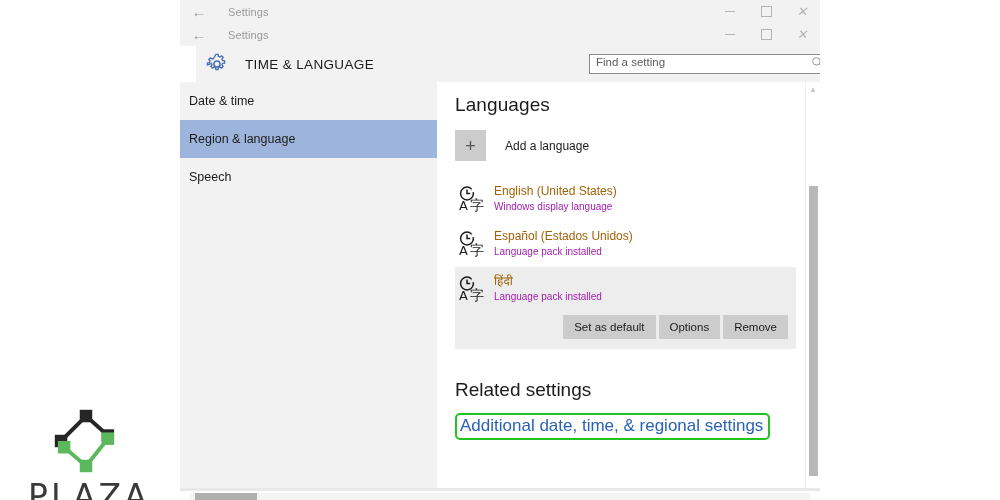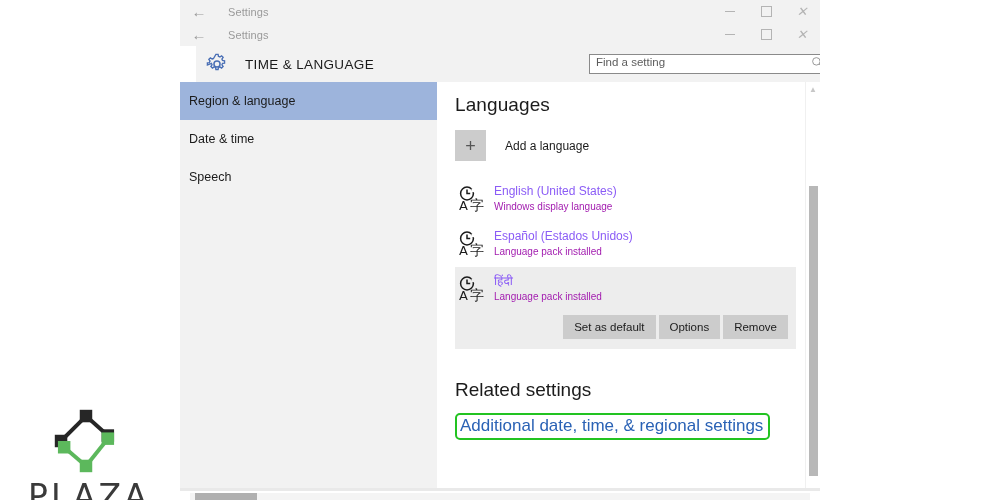--- a/index.html
+++ b/index.html
@@ -224,21 +224,21 @@
     align-items: flex-start;
     padding: 7px 6px 7px 2px;
   }
   .lang-row.selected {
     background: #ededed;
     flex-wrap: wrap;
     padding-bottom: 10px;
   }
   .lang-icon { width: 34px; height: 30px; flex: 0 0 34px; }
   .lang-texts { margin-left: 3px; }
-  .lang-name { font-size: 12px; color: #8b5cf6; line-height: 15px; }
+  .lang-name { font-size: 12px; color: #a16207; line-height: 15px; }
   .lang-status { font-size: 10px; color: #a21caf; line-height: 16px; }
 
   #lang-actions {
     width: 100%;
     display: flex;
     justify-content: flex-end;
     gap: 3px;
     margin-top: 10px;
     padding-right: 2px;
     box-sizing: border-box;
@@ -409,25 +409,25 @@
           <circle cx="6.6" cy="6.6" r="4.6" fill="none" stroke="#8d8d8d" stroke-width="1.1"></circle>
           <line x1="10" y1="10" x2="14.4" y2="14.4" stroke="#8d8d8d" stroke-width="1.1"></line>
         </svg>
       </span>
     </div>
   </div>
 
   <div id="settings-body">
 
     <nav id="sidebar">
+      <div class="nav-item">
+        <span>Date &amp; time</span>
+      </div>
       <div class="nav-item selected">
         <span>Region &amp; language</span>
-      </div>
-      <div class="nav-item">
-        <span>Date &amp; time</span>
       </div>
       <div class="nav-item">
         <span>Speech</span>
       </div>
     </nav>
 
     <section id="content">
       <div class="content-inner">
 
         <h2 id="section-title-languages">Languages</h2>

